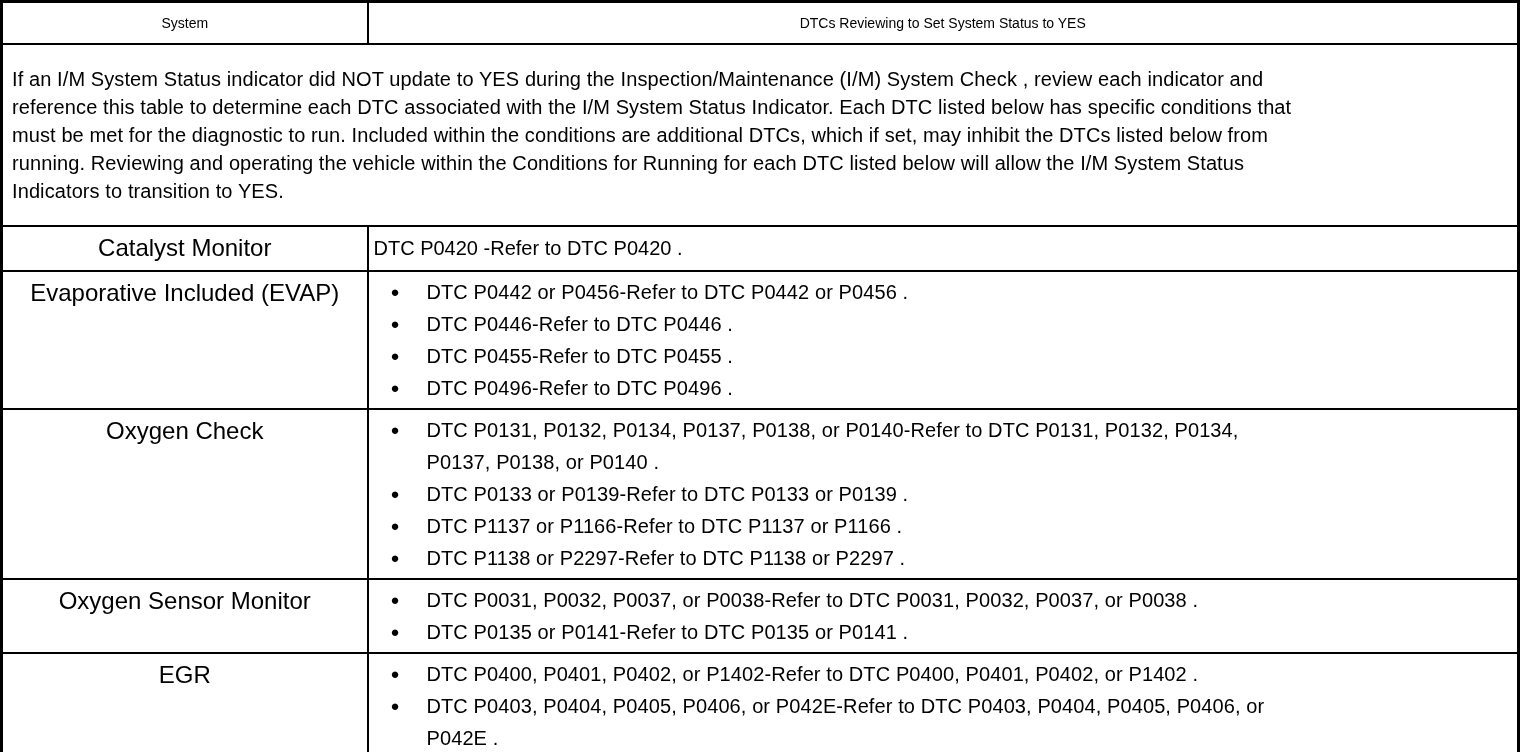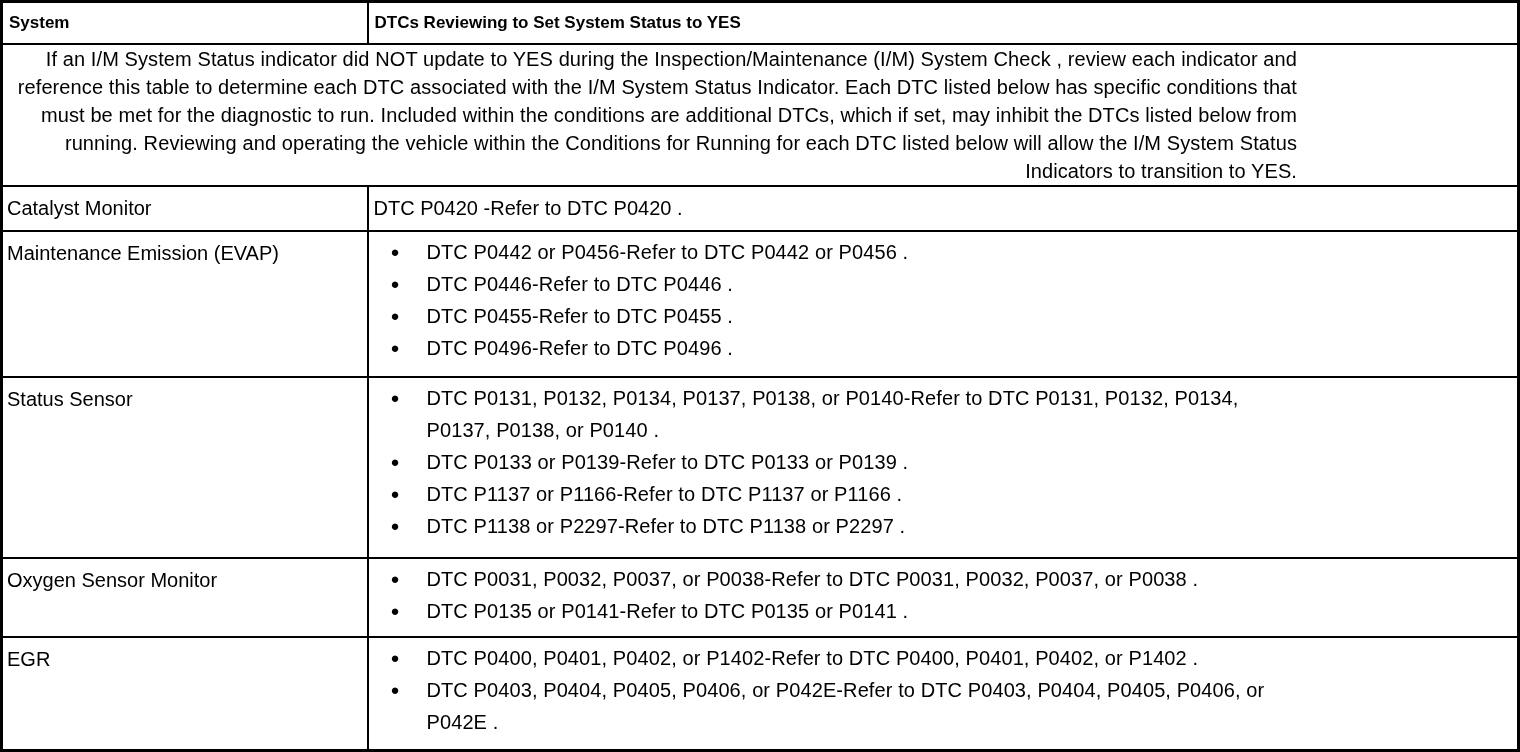--- a/index.html
+++ b/index.html
@@ -18,41 +18,40 @@
     table-layout: fixed;
     border: 3px solid #000000;
   }
   col.c1 { width: 366px; }
   th, td {
     border: 2px solid #000000;
     vertical-align: top;
     box-sizing: border-box;
   }
   th {
-    font-size: 17px;
-    font-weight: bold;
-    text-align: left;
+    font-size: 14px;
+    font-weight: normal;
+    text-align: center;
     vertical-align: middle;
     height: 42px;
     padding: 4px 6px;
   }
   tr.intro-row td {
-    padding: 0 9px;
+    padding: 20px 9px;
     height: 116px;
-    text-align: right;
   }
   .intro {
     font-size: 20px;
     line-height: 28px;
     max-width: 1285px;
     letter-spacing: 0.1px;
   }
   td.sys-cell {
-    text-align: left;
-    font-size: 20px;
+    text-align: center;
+    font-size: 24px;
     line-height: 30px;
     padding: 6px 4px;
     margin-top: 44px;
   }
   td.dtc-cell {
     padding: 0;
   }
   .plain-dtc {
     font-size: 20px;
     line-height: 32px;
@@ -103,21 +102,21 @@
           <div class="intro">If an I/M System Status indicator did NOT update to YES during the Inspection/Maintenance (I/M) System Check , review each indicator and reference this table to determine each DTC associated with the I/M System Status Indicator. Each DTC listed below has specific conditions that must be met for the diagnostic to run. Included within the conditions are additional DTCs, which if set, may inhibit the DTCs listed below from running. Reviewing and operating the vehicle within the Conditions for Running for each DTC listed below will allow the I/M System Status Indicators to transition to YES.</div>
         </td>
       </tr>
     <tr class="row-0">
     <td class="sys-cell">Catalyst Monitor</td>
     <td class="dtc-cell">
             <div class="plain-dtc">DTC P0420 -Refer to DTC P0420 .</div>
           </td>
   </tr>
         <tr class="row-1">
-    <td class="sys-cell">Maintenance Emission (EVAP)</td>
+    <td class="sys-cell">Evaporative Included (EVAP)</td>
     <td class="dtc-cell">
             <ul class="dtc-list">
               <li>
                 <span class="bullet">●</span>
                 <span class="li-text">DTC P0442 or P0456-Refer to DTC P0442 or P0456 .</span>
               </li>
               <li>
                 <span class="bullet">●</span>
                 <span class="li-text">DTC P0446-Refer to DTC P0446 .</span>
               </li>
@@ -126,21 +125,21 @@
                 <span class="li-text">DTC P0455-Refer to DTC P0455 .</span>
               </li>
               <li>
                 <span class="bullet">●</span>
                 <span class="li-text">DTC P0496-Refer to DTC P0496 .</span>
               </li>
             </ul>
           </td>
   </tr>
         <tr class="row-2">
-    <td class="sys-cell">Status Sensor</td>
+    <td class="sys-cell">Oxygen Check</td>
     <td class="dtc-cell">
             <ul class="dtc-list">
               <li>
                 <span class="bullet">●</span>
                 <span class="li-text">DTC P0131, P0132, P0134, P0137, P0138, or P0140-Refer to DTC P0131, P0132, P0134, P0137, P0138, or P0140 .</span>
               </li>
               <li>
                 <span class="bullet">●</span>
                 <span class="li-text">DTC P0133 or P0139-Refer to DTC P0133 or P0139 .</span>
               </li>

